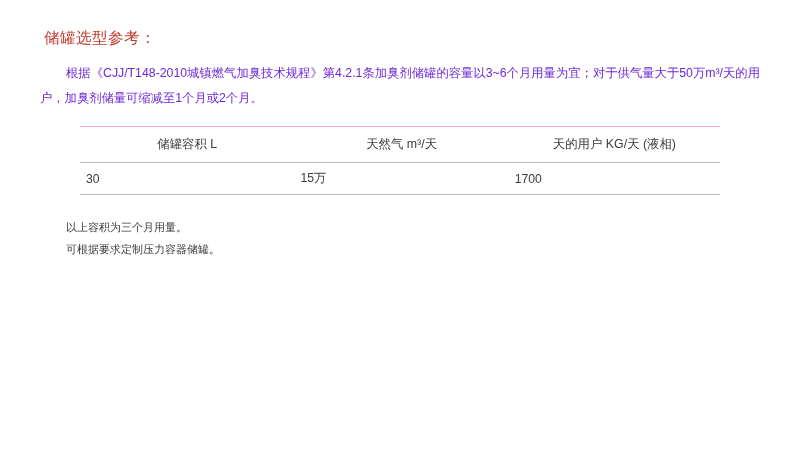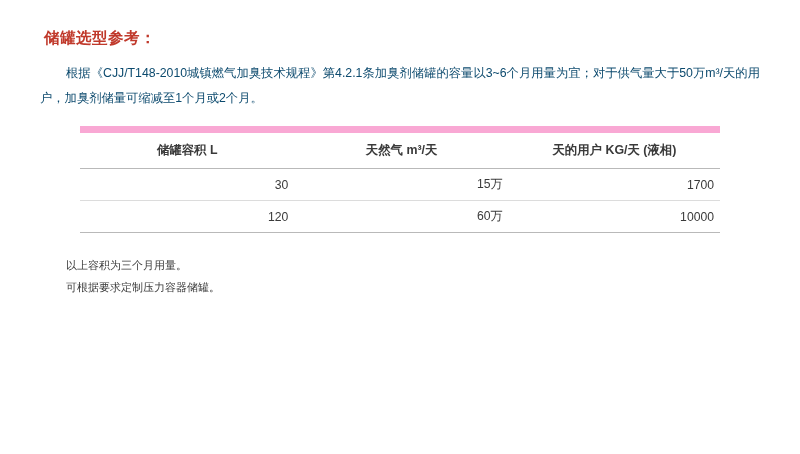--- a/index.html
+++ b/index.html
@@ -16,54 +16,54 @@
   }
   .page {
     position: relative;
     width: 800px;
     height: 454px;
     box-sizing: border-box;
     padding: 20px 40px 0 40px;
   }
   .doc-title {
     font-size: 15.5px;
-    font-weight: bold;
+    font-weight: normal;
     color: #c0392b;
     letter-spacing: 0.5px;
     margin: 8px 0 12px 4px;
   }
   .intro {
     margin: 10px 0 0 0;
     font-size: 12.3px;
     line-height: 2.0;
-    color: #0c4a6e;
+    color: #6d28d9;
     text-align: justify;
   }
   .intro .indent {
     display: inline-block;
     width: 26px;
   }
   table.spec {
     margin: 16px auto 0 auto;
     width: 640px;
     border-collapse: collapse;
     font-size: 12.2px;
     color: #3a3a3a;
   }
   table.spec th {
-    font-weight: bold;
+    font-weight: normal;
     padding: 9px 6px;
     text-align: center;
-    border-top: 7px solid #f9a8d4;
+    border-top: 1px solid #f9a8d4;
     border-bottom: 1px solid #b9b9b9;
     font-size: 12.4px;
   }
   table.spec td {
     padding: 7px 6px;
-    text-align: right;
+    text-align: left;
     border-bottom: 1px solid #dcdcdc;
   }
   table.spec tr:last-child td {
     border-bottom: 1px solid #b9b9b9;
   }
   table.spec .col1 { width: 33.5%; }
   table.spec .col2 { width: 33.5%; }
   table.spec .col3 { width: 33%; }
   .notes {
     margin: 22px 0 0 0;
@@ -94,25 +94,20 @@
         <th class="col2">天然气 m³/天</th>
         <th class="col3">天的用户 KG/天 (液相)</th>
       </tr>
     </thead>
     <tbody>
       <tr>
         <td class="col1">30</td>
         <td class="col2">15万</td>
         <td class="col3">1700</td>
       </tr>
-      <tr>
-        <td class="col1">120</td>
-        <td class="col2">60万</td>
-        <td class="col3">10000</td>
-      </tr>
     </tbody>
   </table>
 
   <div class="notes">
     <div class="note-line"><span class="indent"></span><span>以上容积为三个月用量。</span></div>
     <div class="note-line"><span class="indent"></span><span>可根据要求定制压力容器储罐。</span></div>
   </div>
 
 </div>
 

